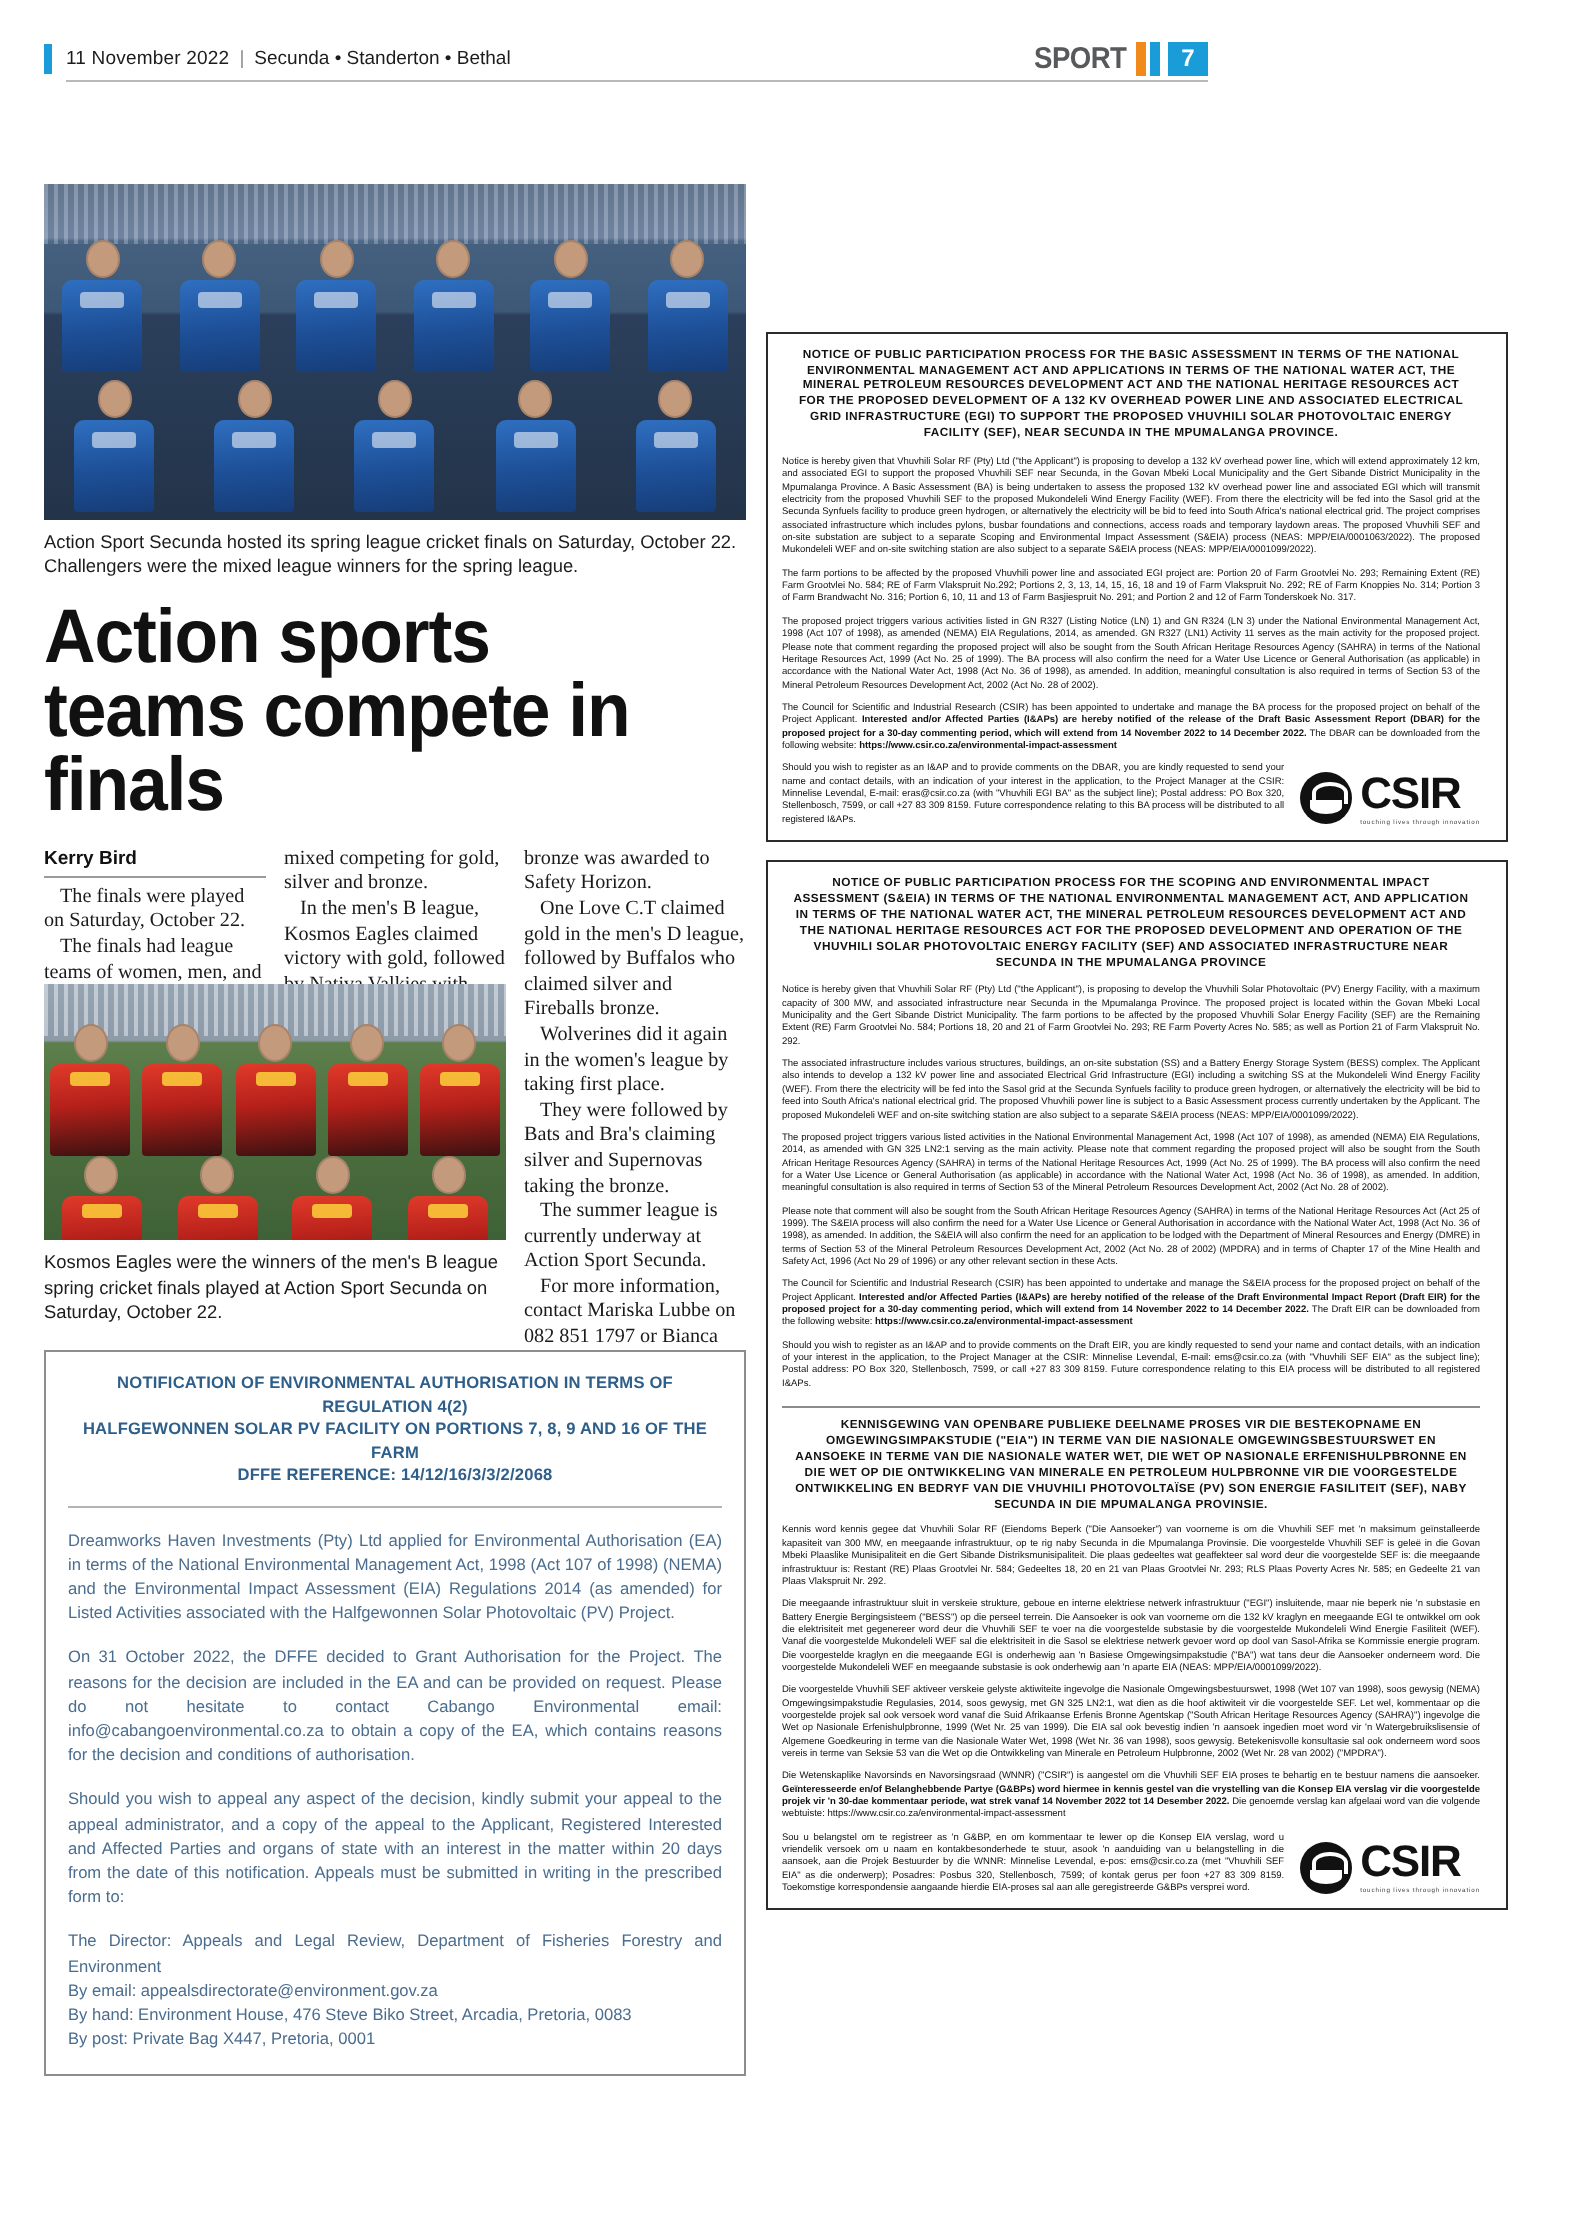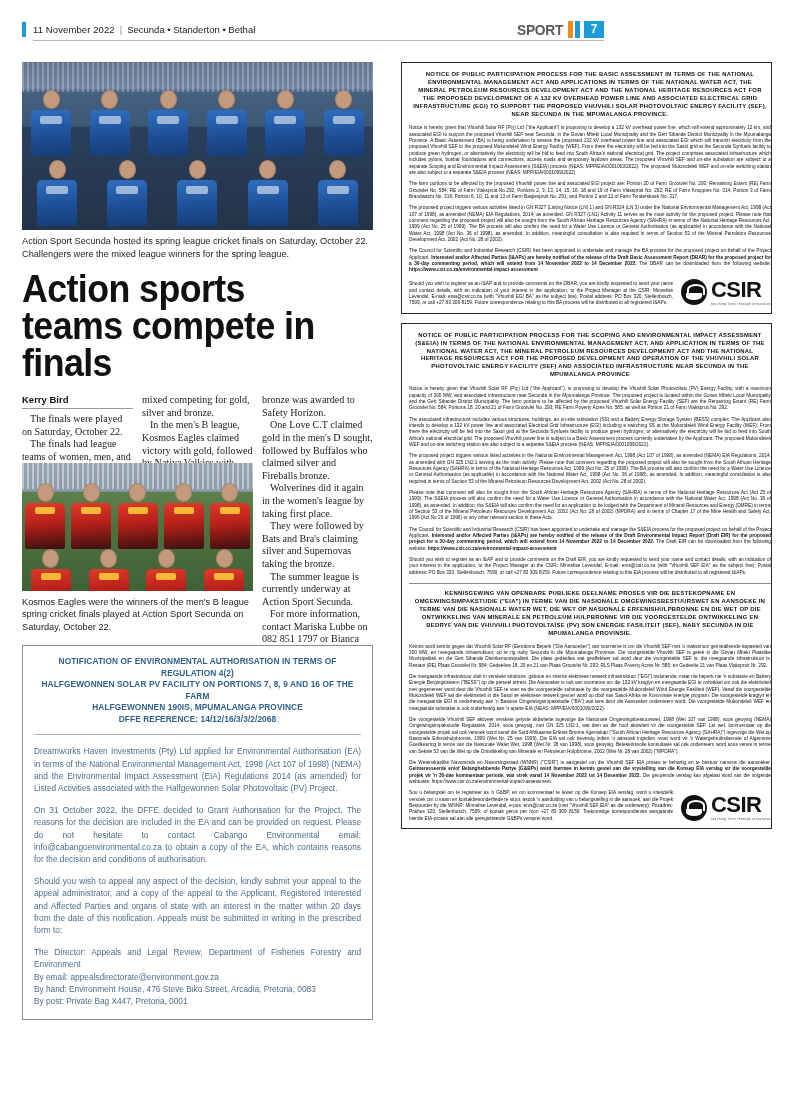--- a/index.html
+++ b/index.html
@@ -52,23 +52,24 @@
     align-items: center; justify-content: center;
   }
   .mast-rule {
     position: absolute; left: 11px; right: 0; bottom: -1px;
     height: 1px; background: #b9b9b9;
   }
 
   
   .body-grid {
     display: flex;
-    gap: 28px;
-    margin-top: 22px;
+    gap: 10px;
+    margin-top: 5px;
     height: 1040px;
+    align-items: center;
   }
   .col-left  { width: 351px; flex: 0 0 351px; }
   .col-right { width: 371px; flex: 0 0 371px; }
 
   
   .photo {
     width: 100%;
     position: relative;
     overflow: hidden;
     background: #2a3c52;
@@ -154,21 +155,21 @@
     color: #1a1a1a;
     text-align: left;
   }
   .bodytext p { margin: 0; }
   .bodytext p.ind { text-indent: 8px; }
 
   
   .notice {
     border: 1px solid #2b2b2b;
     background: #fff;
-    padding: 6px 0 6px 7px;
+    padding: 6px 13px 6px 7px;
     margin-bottom: 9px;
   }
   .notice-title {
     text-align: center;
     font-size: 5.9px;
     line-height: 7.9px;
     font-weight: bold;
     letter-spacing: .25px;
     color: #111;
     margin: 2px 4px 7px 4px;
@@ -331,21 +332,21 @@
         <div class="art-col">
           <div class="bodytext">
             <p>mixed competing for gold, silver and bronze.</p>
             <p class="ind">In the men's B league, Kosmos Eagles claimed victory with gold, followed by Nativa Valkies with silver and Class on Grass bronze.</p>
             <p class="ind">The men's C league, Fastner &amp; Fluid finished the season with gold. Silver went to All Rounders and</p>
           </div>
         </div>
         <div class="art-col">
           <div class="bodytext">
             <p>bronze was awarded to Safety Horizon.</p>
-            <p class="ind">One Love C.T claimed gold in the men's D sought, followed by Buffalos who claimed silver and Fireballs bronze.</p>
+            <p class="ind">One Love C.T claimed gold in the men's D league, followed by Buffalos who claimed silver and Fireballs bronze.</p>
             <p class="ind">Wolverines did it again in the women's league by taking first place.</p>
             <p class="ind">They were followed by Bats and Bra's claiming silver and Supernovas taking the bronze.</p>
             <p class="ind">The summer league is currently underway at Action Sport Secunda.</p>
             <p class="ind">For more information, contact Mariska Lubbe on 082 851 1797 or Bianca Lubbe on 071 427 7404.</p>
           </div>
         </div>
       </div>
 
       <div style="margin-top:-196px; width:231px;">
         <div class="photo photo-bottom p2">
@@ -390,21 +391,20 @@
               </div>
           </div>
         </div>
         <div class="caption">Kosmos Eagles were the winners of the men's B league spring cricket finals played at Action Sport Secunda on Saturday, October 22.</div>
       </div>
 
       <div class="env-box">
         <div class="env-title">
           <div>NOTIFICATION OF ENVIRONMENTAL AUTHORISATION IN TERMS OF REGULATION 4(2)</div>
           <div>HALFGEWONNEN SOLAR PV FACILITY ON PORTIONS 7, 8, 9 AND 16 OF THE FARM</div>
-          <div>HALFGEWONNEN 190IS, MPUMALANGA PROVINCE</div>
           <div>DFFE REFERENCE: 14/12/16/3/3/2/2068</div>
         </div>
         <div class="env-rule"></div>
         <p>Dreamworks Haven Investments (Pty) Ltd applied for Environmental Authorisation (EA) in terms of the National Environmental Management Act, 1998 (Act 107 of 1998) (NEMA) and the Environmental Impact Assessment (EIA) Regulations 2014 (as amended) for Listed Activities associated with the Halfgewonnen Solar Photovoltaic (PV) Project.</p>
         <p>On 31 October 2022, the DFFE decided to Grant Authorisation for the Project. The reasons for the decision are included in the EA and can be provided on request. Please do not hesitate to contact Cabango Environmental email: info@cabangoenvironmental.co.za to obtain a copy of the EA, which contains reasons for the decision and conditions of authorisation.</p>
         <p>Should you wish to appeal any aspect of the decision, kindly submit your appeal to the appeal administrator, and a copy of the appeal to the Applicant, Registered Interested and Affected Parties and organs of state with an interest in the matter within 20 days from the date of this notification. Appeals must be submitted in writing in the prescribed form to:</p>
         <p style="margin-bottom:0">The Director: Appeals and Legal Review, Department of Fisheries Forestry and Environment</p>
         <p style="margin-bottom:0">By email: appealsdirectorate@environment.gov.za</p>
         <p style="margin-bottom:0">By hand: Environment House, 476 Steve Biko Street, Arcadia, Pretoria, 0083</p>
         <p>By post: Private Bag X447, Pretoria, 0001</p>

